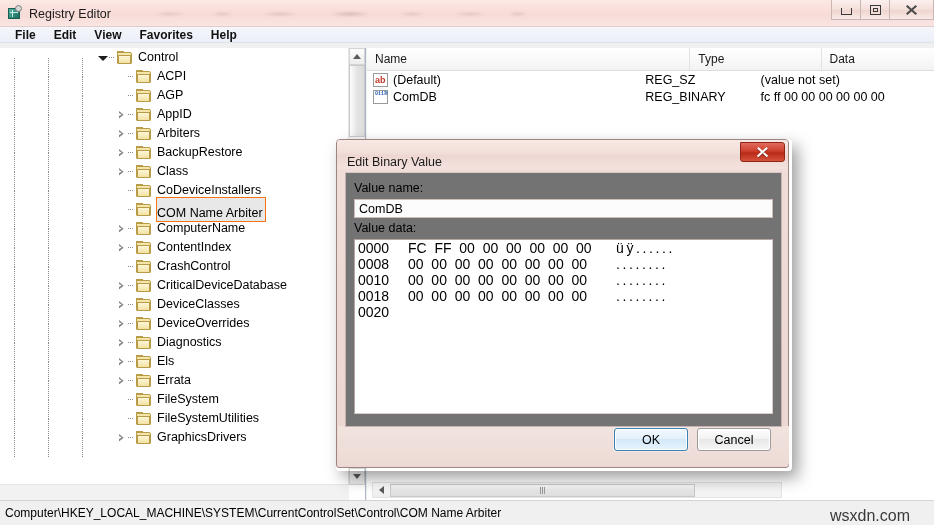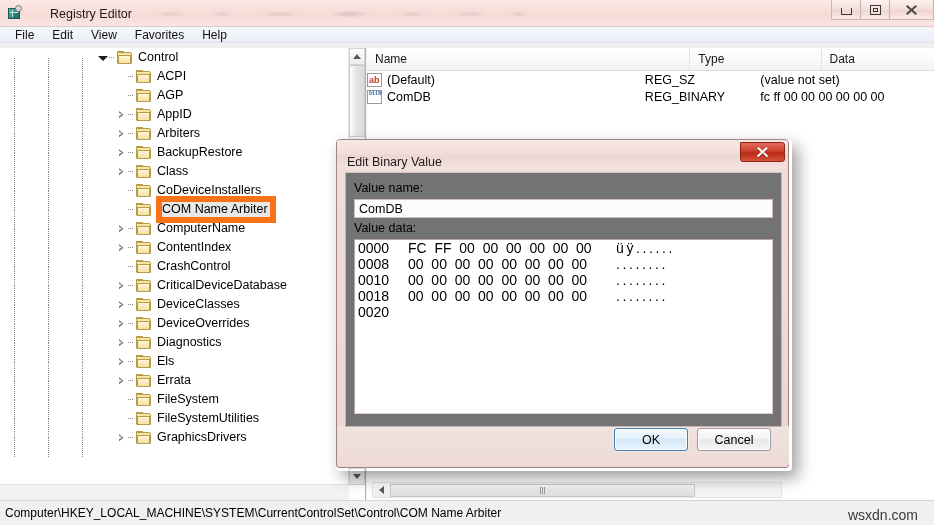--- a/index.html
+++ b/index.html
@@ -61,21 +61,20 @@
     width: 7px; height: 7px;
     border: 1.5px solid #7a7a7a;
     border-radius: 50%;
     box-sizing: border-box;
     background: #d8d8d8;
   }
   #app-title {
     font-size: 12.5px;
     color: #1b1b1b;
     white-space: nowrap;
-    margin-left: 21px;
   }
   
   #titlebar-artifact {
     position: absolute; left: 150px; top: 5px;
     width: 390px; height: 14px;
     opacity: 0.30;
     background:
       radial-gradient(ellipse 22px 3px at 20px 9px, #9b7f7c 0%, transparent 70%),
       radial-gradient(ellipse 16px 3px at 72px 9px, #9b7f7c 0%, transparent 70%),
       radial-gradient(ellipse 26px 3px at 130px 9px, #8d706d 0%, transparent 70%),
@@ -138,20 +137,21 @@
 
   
   #menubar {
     position: absolute; left: 0; top: 27px;
     width: 934px; height: 16px;
     background: linear-gradient(to bottom, #f4f6fb 0%, #eceff7 100%);
     border-bottom: 1px solid #dfe3ea;
     box-sizing: border-box;
     display: flex; align-items: center;
     padding-left: 6px;
+    font-weight: bold;
   }
   .menu-item {
     padding: 2px 9px;
     font-size: 12px;
     color: #111;
     cursor: default;
     white-space: nowrap;
   }
 
   
@@ -258,22 +258,22 @@
     border: 1px solid #bda css;
     border: 1px solid #b79b46;
     box-sizing: border-box;
   }
   .tree-label {
     padding: 1px 3px 2px 1px;
     line-height: 14px;
   }
   .tree-row.selected .tree-label {
     background: #e8e8e8;
-    border: 6px solid #f97316;
-    padding: 0px 2px 1px 0px;
+    border: 1px solid #f97316;
+    padding: 8px 2px 1px 0px;
   }
 
   
   #tree-vscroll {
     position: absolute; right: 1px; top: 0;
     width: 16px; height: 437px;
     background: #f0f0f0;
     border-left: 1px solid #e6e6e6;
     box-sizing: border-box;
   }
@@ -346,21 +346,21 @@
     white-space: nowrap;
   }
   #col-name { width: 328px; }
   #col-type { width: 133px; }
   #col-data { width: 114px; border-right: none; }
   .list-row {
     display: flex; height: 17px; align-items: center;
     font-size: 12.5px; color: #000;
     white-space: nowrap;
   }
-  .cell-name { width: 320px; display: flex; align-items: center; box-sizing: border-box; }
+  .cell-name { width: 320px; display: flex; align-items: center; padding-left: 6px; box-sizing: border-box; }
   .cell-type { width: 133px; box-sizing: border-box; }
   .cell-data { width: 200px; box-sizing: border-box; }
   .val-icon {
     width: 15px; height: 14px; flex: none; margin-right: 5px;
     position: relative;
     background: #fff;
     border: 1px solid #9a9a9a;
     box-sizing: border-box;
   }
   .val-icon.sz:after {
@@ -387,22 +387,22 @@
     border-top: 1px solid #d3d3d3;
     box-sizing: border-box;
     display: flex; align-items: center;
   }
   #status-path {
     font-size: 12px; color: #000;
     padding-left: 5px;
     white-space: nowrap;
   }
   #status-watermark {
-    position: absolute; right: 16px; top: 6px;
-    font-size: 14px; color: #3a3a3a;
+    position: absolute; right: 24px; top: 6px;
+    font-size: 16px; color: #3a3a3a;
   }
 
   
   #dialog-shadow {
     position: absolute; left: 336px; top: 139px;
     width: 456px; height: 332px;
     box-shadow: 6px 7px 16px rgba(0,0,0,0.38);
     pointer-events: none;
     border-radius: 4px;
   }

